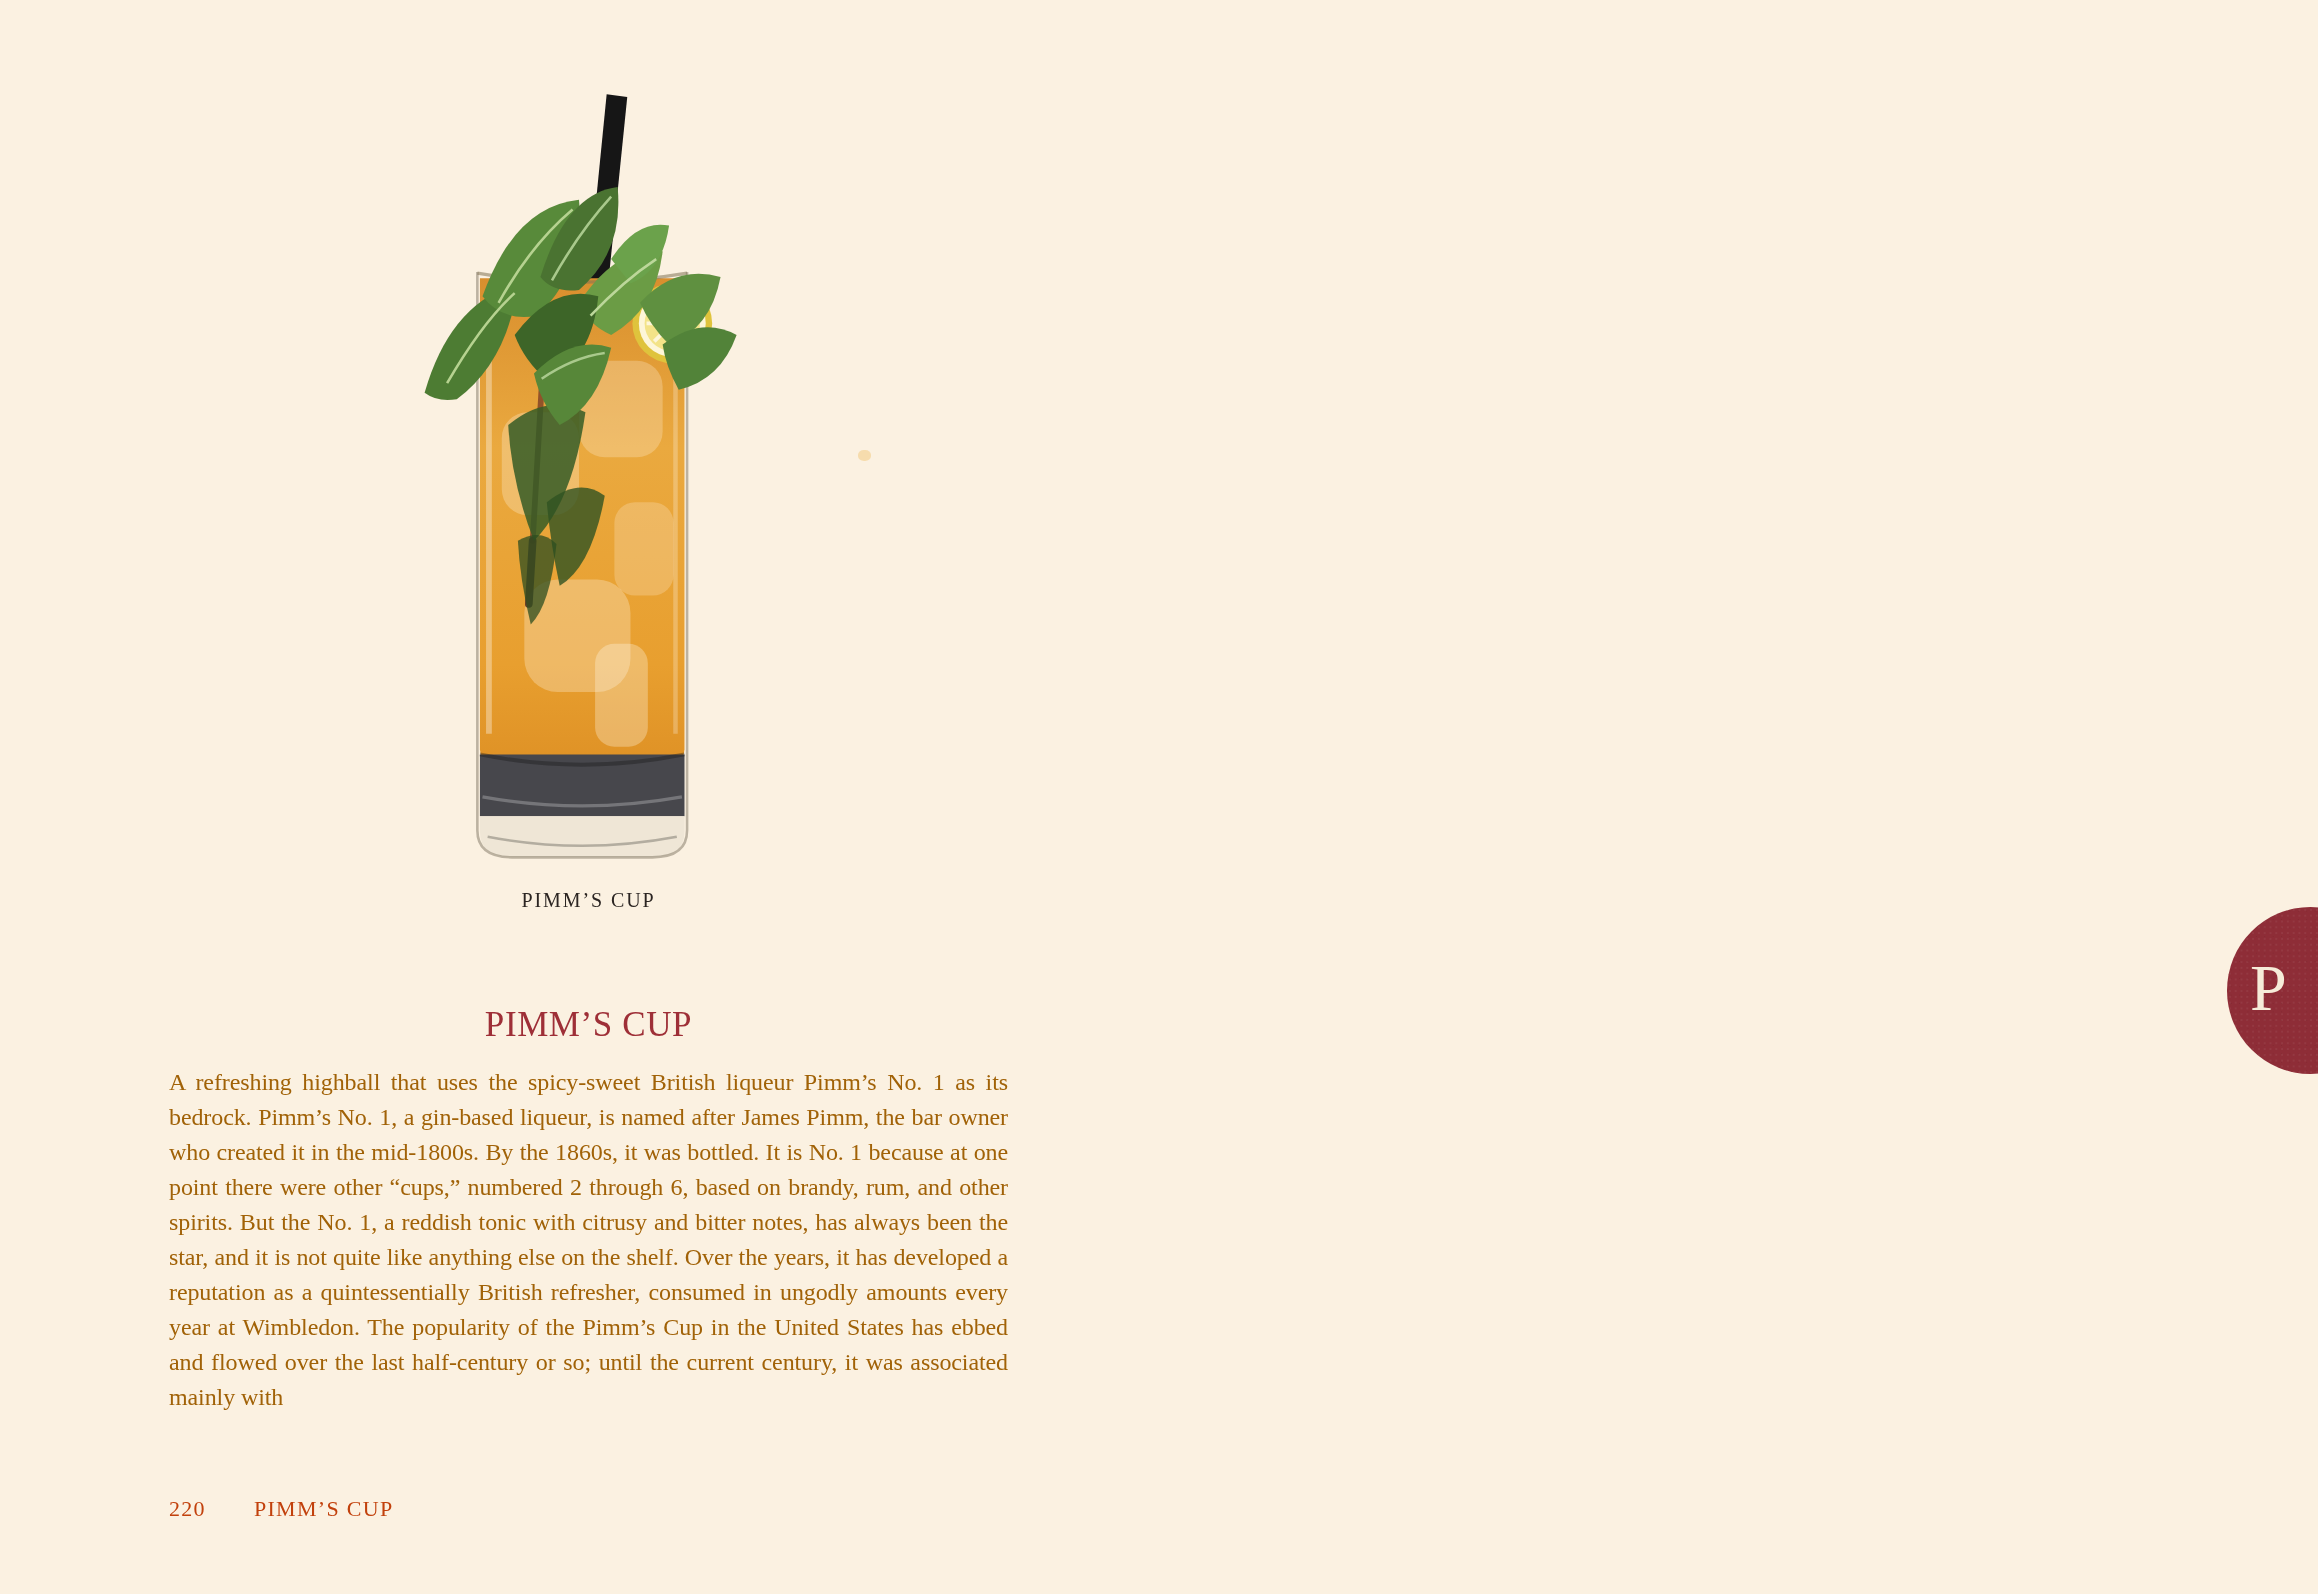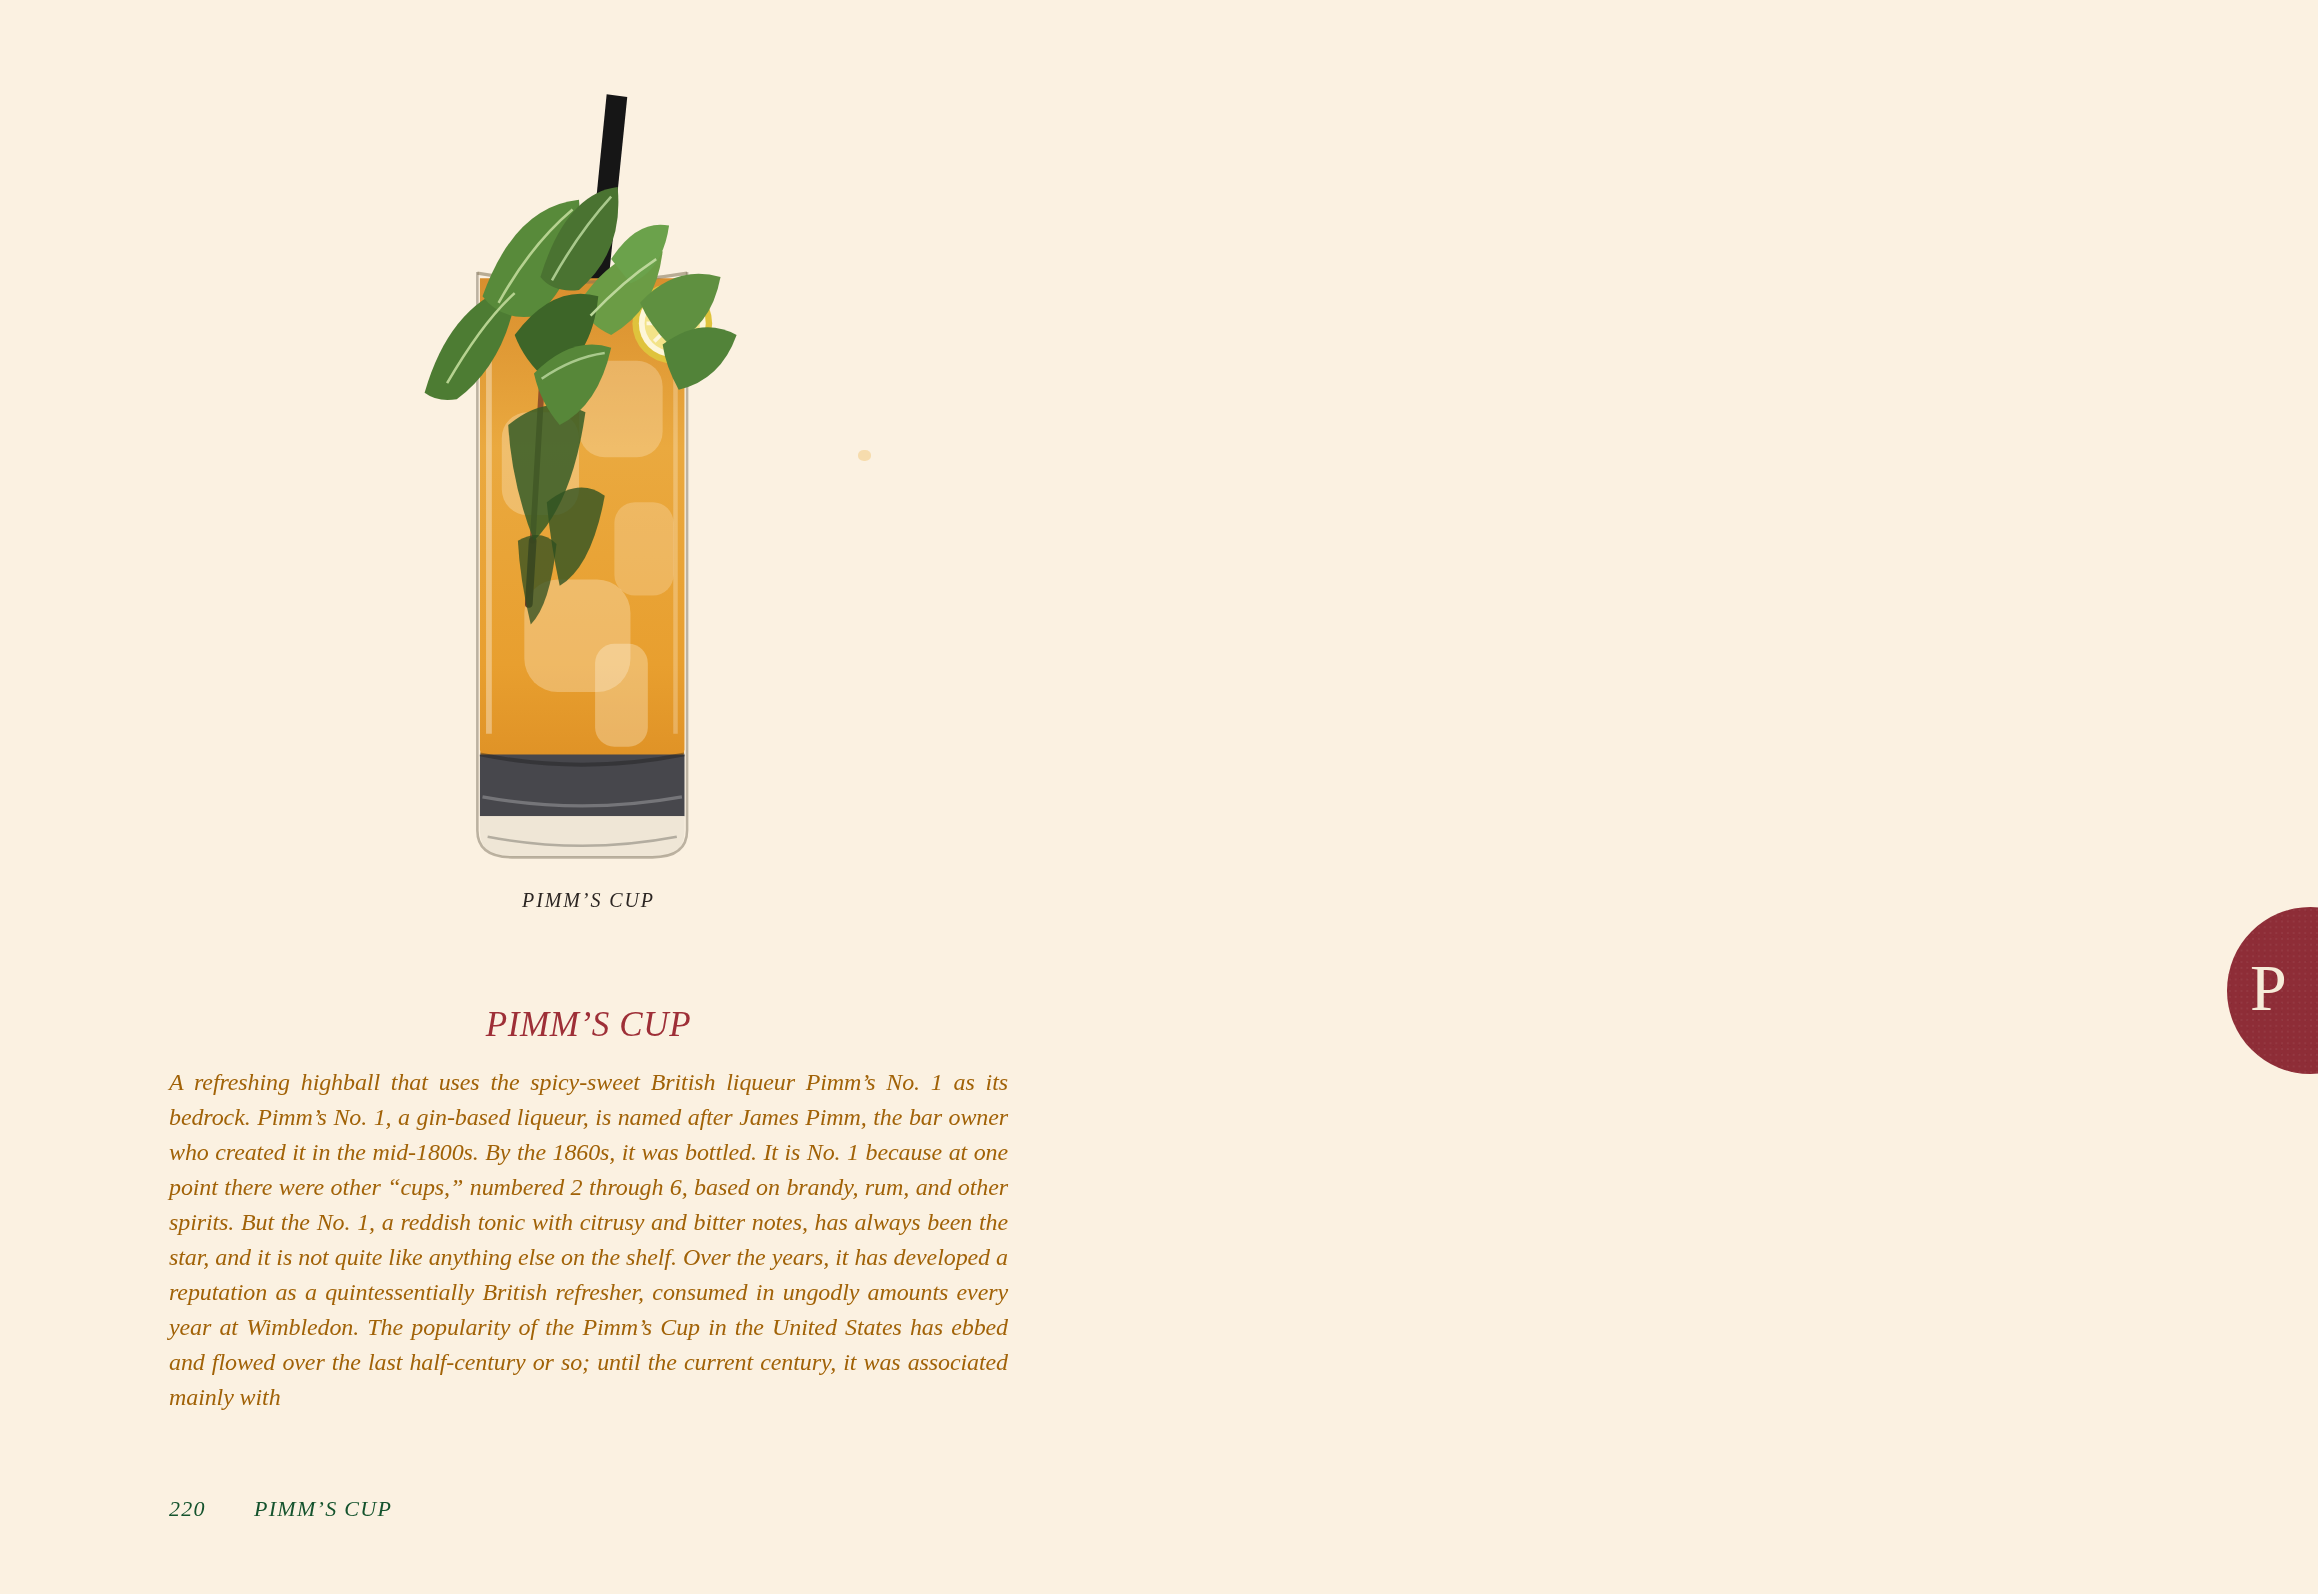--- a/index.html
+++ b/index.html
@@ -4,21 +4,21 @@
 <style>
   * { margin:0; padding:0; box-sizing:border-box; }
   html,body { width:2319px; height:1594px; }
   body {
     position:relative;
     overflow:hidden;
     background:#fbf1e1;
     font-family:"Liberation Serif","DejaVu Serif",serif;
     color:#2b2522;
   }
-  .page { position:absolute; top:0; height:1366px;font-style:italic; }
+  .page { position:absolute; top:0; height:1366px; }
   #left-page  { left:0;    width:1159px; }
   #right-page { left:1159px; width:1159px; }
 
   .body-text {
     position:absolute;
     font-size:24px;
     line-height:35px;
     text-align:justify;
     letter-spacing:-0.1px;
     hyphens:auto;
@@ -39,21 +39,21 @@
     text-align:center;
     font-size:20px;
     letter-spacing:1.9px;
     color:#2b2522;
   }
   .page-footer {
     position:absolute;
     top:1496px;
     font-size:22px;
     letter-spacing:1.3px;
-    color:#14532d;
+    color:#c2410c;
     white-space:nowrap;
   }
   .footer-gap { display:inline-block; width:48px; }
 
   
   .thumb-tab {
     position:absolute;
     left:2227px; top:907px;
     width:167px; height:167px;
     border-radius:50%;

